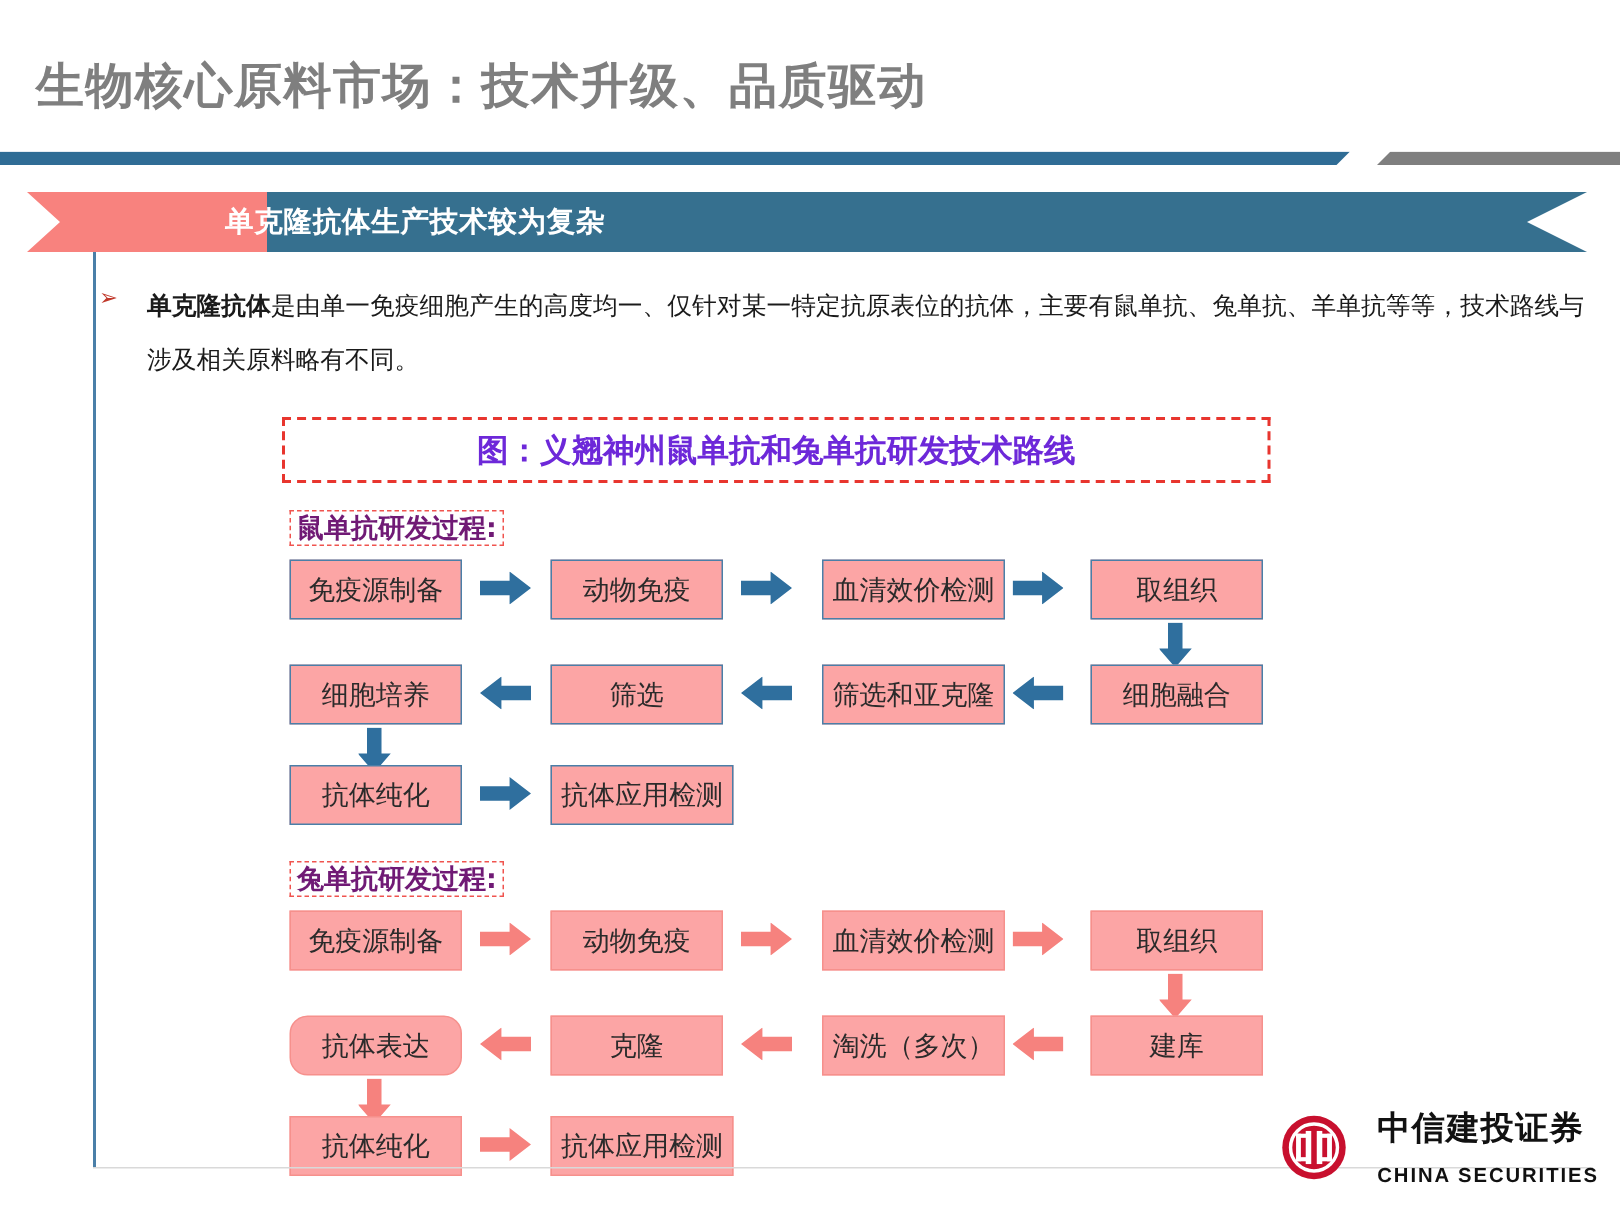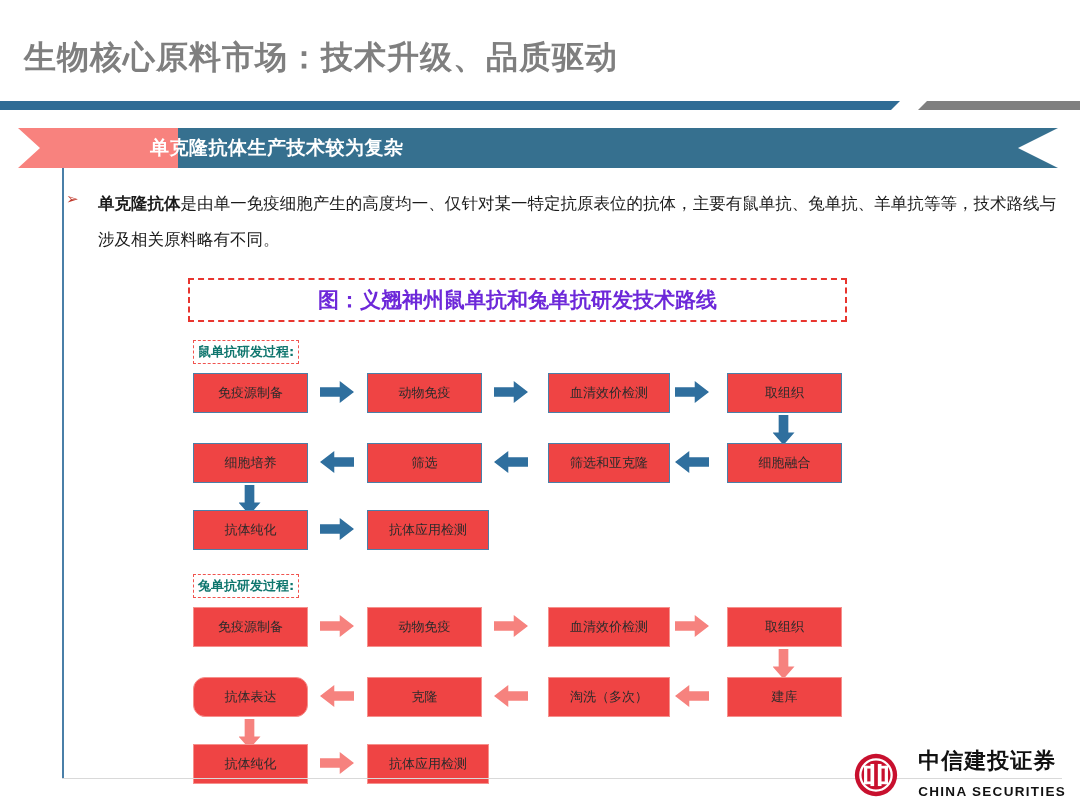--- a/index.html
+++ b/index.html
@@ -70,29 +70,29 @@
     border:2px dashed #e8352e;
     display:flex;align-items:center;justify-content:center;
     font-size:21px;font-weight:bold;color:#6d28d9;
     font-family:"DejaVu Sans","Liberation Sans",sans-serif;
   }
 
   
   .sec-label{
     position:absolute;height:22px;border:1.5px dashed #f0544f;
     display:flex;align-items:center;padding:0 4px;
-    font-size:13px;font-weight:bold;color:#0f766e;
+    font-size:18px;font-weight:bold;color:#701a75;
     font-family:"DejaVu Sans","Liberation Sans",sans-serif;white-space:nowrap;
   }
 
   
   .node{
-    position:absolute;width:113px;height:38px;background:#ef4444;
+    position:absolute;width:113px;height:38px;background:#fca5a5;
     display:flex;align-items:center;justify-content:center;
-    font-size:13px;color:#2b2b2b;white-space:nowrap;
+    font-size:18px;color:#2b2b2b;white-space:nowrap;
     font-family:"DejaVu Serif","Liberation Serif",serif;
   }
   .node.blue{border:1.6px solid #4a7fa8;}
   .node.pink{border:1.6px solid #f6908c;}
   .node.wide{width:120px;}
 
   
   .arrow{position:absolute;}
   .arrow.h{width:34px;height:22px;}
   .arrow.v{width:22px;height:30px;}
@@ -103,21 +103,21 @@
   .arrow.down{clip-path:polygon(28% 0,72% 0,72% 58%,100% 58%,50% 100%,0 58%,28% 58%);}
 
   
   .footer-rule{position:absolute;left:62px;top:778px;width:1000px;height:1px;background:#d9d9d9;}
   .source{
     position:absolute;left:84px;top:784px;font-size:13.5px;color:#111;font-weight:bold;
     font-family:"DejaVu Sans","Liberation Sans",sans-serif;white-space:nowrap;
   }
 
   
-  .logo{position:absolute;right:14px;top:742px;height:56px;display:flex;align-items:flex-end;gap:19px;}
+  .logo{position:absolute;right:14px;top:742px;height:56px;display:flex;align-items:flex-start;gap:19px;}
   .logo-mark{width:46px;height:46px;flex:0 0 auto;}
   .logo-txt{display:flex;flex-direction:column;justify-content:center;line-height:1;}
   .logo-cn{
     font-size:22px;font-weight:bold;color:#111;letter-spacing:1px;
     font-family:"DejaVu Sans","Liberation Sans",sans-serif;
   }
   .logo-en{
     font-size:13.5px;font-weight:bold;color:#111;letter-spacing:1.3px;margin-top:13px;
     font-family:"Liberation Sans",sans-serif;
   }

